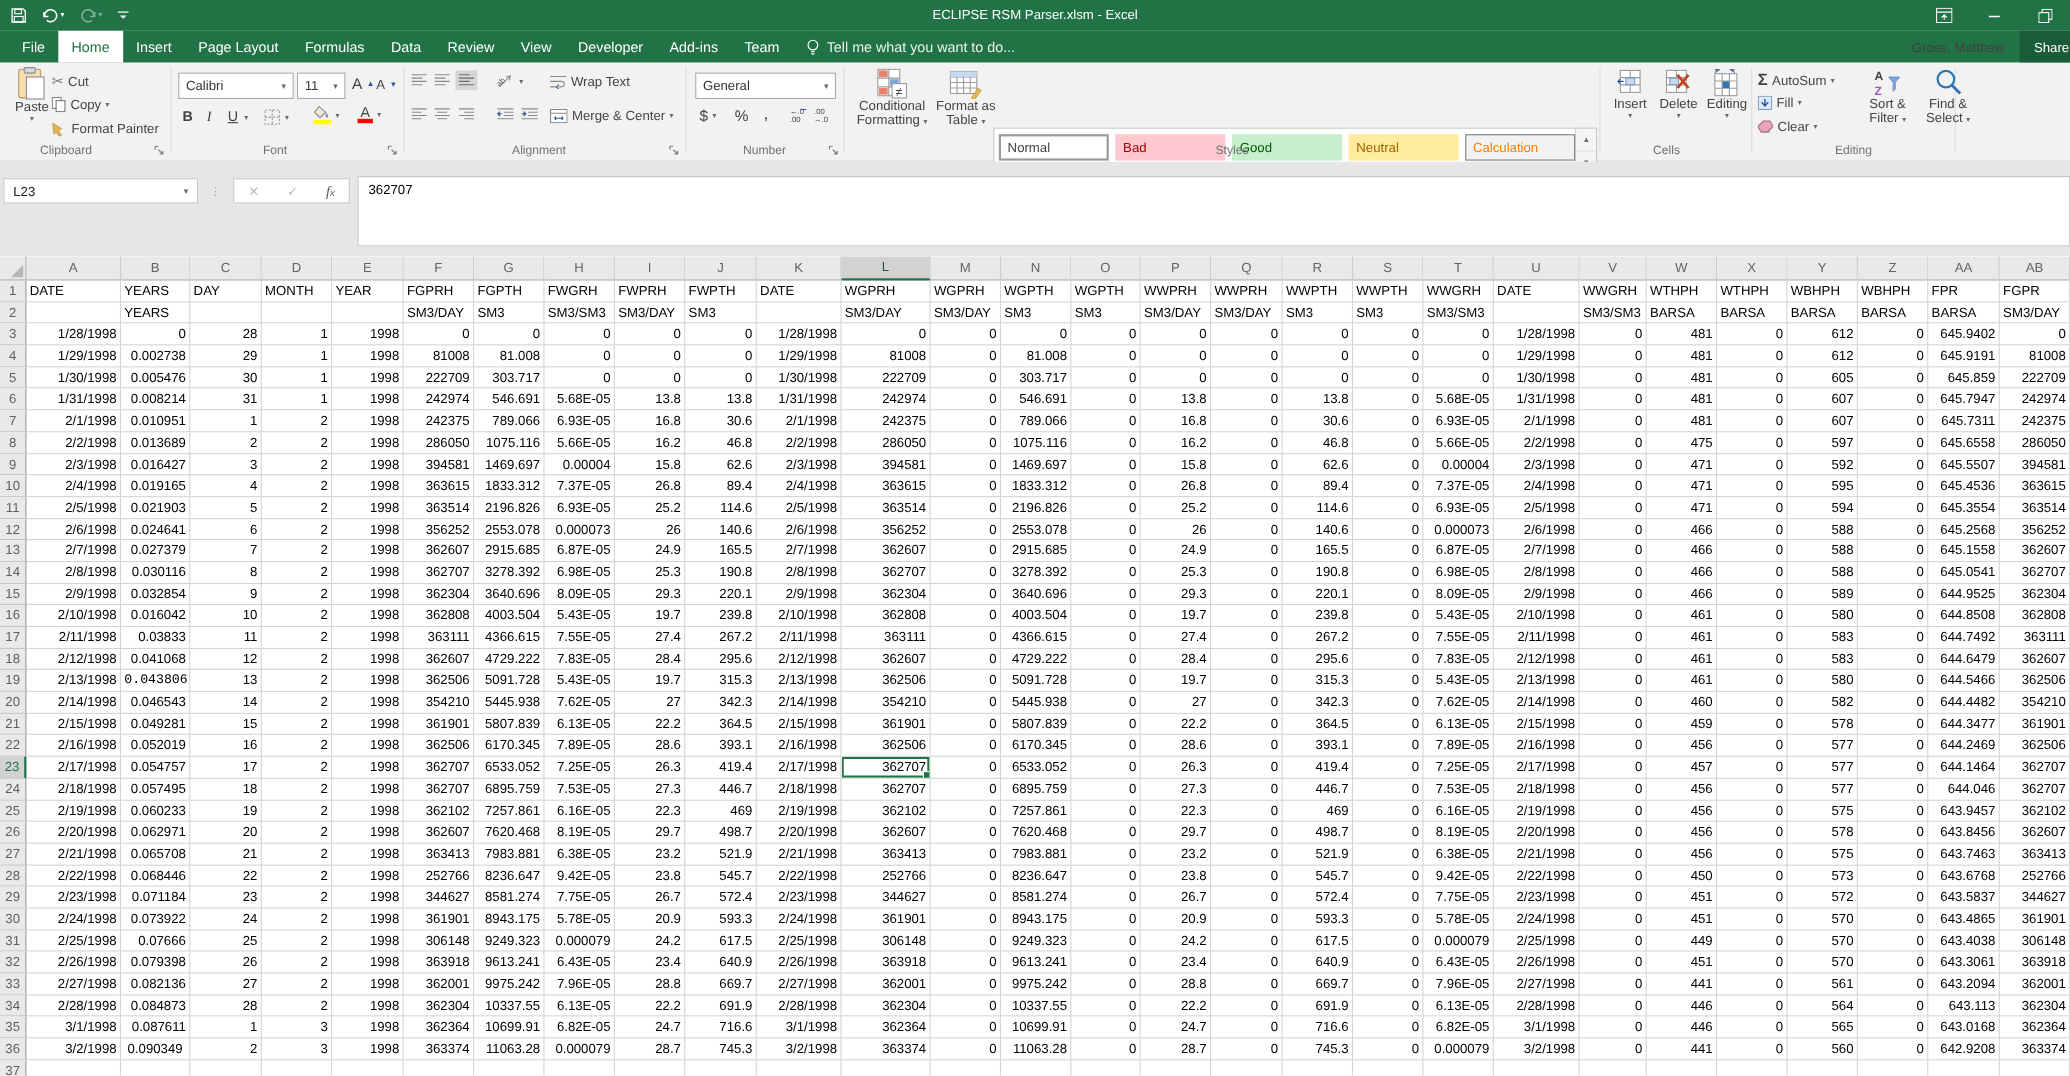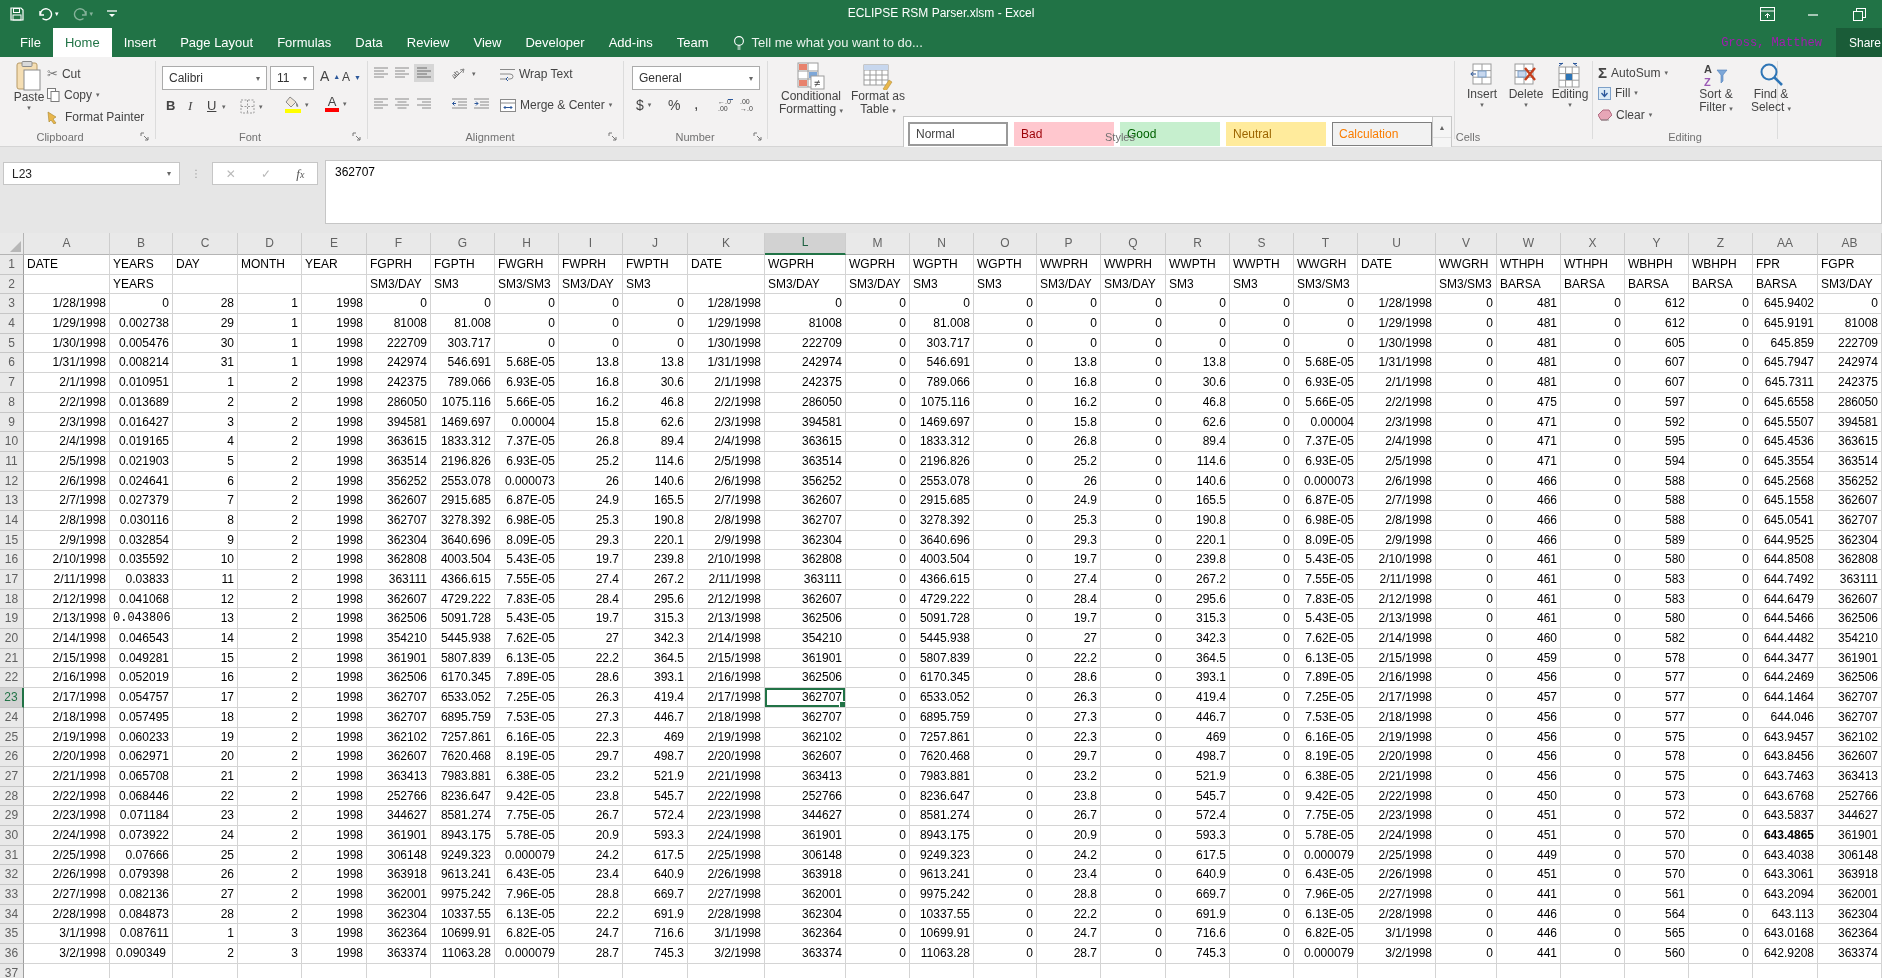--- a/index.html
+++ b/index.html
@@ -13,21 +13,21 @@
 .dim { opacity:.45; }
 #title { position:absolute; left:0; right:0; top:0; text-align:center; font-size:12px; line-height:26px; color:#fff; }
 #winctrl { position:absolute; right:0; top:0; height:28px; display:flex; }
 .wbtn { width:46px; height:28px; display:flex; align-items:center; justify-content:center; color:#fff; }
 
 #tabrow { position:absolute; top:28px; left:0; width:1882px; height:29px; background:#217346; display:flex; align-items:stretch; padding-left:8px; }
 .tab { color:#fff; font-size:13px; line-height:29px; padding:0 12px; white-space:nowrap; }
 .tab.active { background:#fff; color:#217346; }
 #tellme { display:flex; align-items:center; gap:7px; color:#e9f2ec; font-size:13px; padding:0 12px; white-space:nowrap; }
 #tabright { position:absolute; right:0; top:28px; height:29px; display:flex; align-items:center; }
-#username { color:#a21caf; font-size:12px; margin-right:14px; white-space:nowrap;font-family:Liberation Mono, monospace; }
+#username { color:#404040; font-size:12px; margin-right:14px; white-space:nowrap; }
 #sharebtn { height:29px; background:#1a5c38; color:#fff; font-size:12px; display:flex; align-items:center; gap:5px; padding:0 8px; width:46px; overflow:hidden; }
 
 #ribbon { position:absolute; top:57px; left:0; width:1882px; height:90px; background:#f3f2f2; border-bottom:1px solid #d5d5d5; font-size:12px; color:#444; }
 .gsep { position:absolute; top:4px; height:78px; width:1px; background:#dcdcdc; }
 .glabel { position:absolute; bottom:3px; font-size:11px; color:#717171; text-align:center; }
 .launch { position:absolute; bottom:4px; width:10px; height:10px; }
 .launch svg { display:block; }
 .rlabel { font-size:12px; color:#444; white-space:nowrap; }
 .ddx { font-size:7px; color:#666; }
 .combo { position:absolute; background:#fff; border:1px solid #ababab; display:flex; align-items:center; font-size:12px; color:#333; }
@@ -438,21 +438,21 @@
     <svg width="26" height="26" viewBox="0 0 26 26">
       <path d="M2 4 l4 -3 m14 3 l-4 -3" stroke="#2b579a" fill="none"></path>
       <path d="M2 1.5 h4 m10 0 h4" stroke="#2b579a" fill="none"></path>
       <rect x="2" y="5" width="20" height="20" fill="#fff" stroke="#9b9b9b"></rect>
       <path d="M2 11.6 h20 M2 18.2 h20 M8.6 5 v20 M15.2 5 v20" stroke="#9b9b9b"></path>
       <rect x="9" y="12" width="6" height="6" fill="#2e75b6"></rect>
     </svg>
     <span class="bl">Editing</span>
     <span class="ddx">▾</span>
   </div>
-  <div class="glabel" style="left:1438px; width:60px;">Cells</div>
+  <div class="glabel" style="left:1485px; width:60px;">Cells</div>
 
   <div class="sbtn" style="left:1598px; top:7px;">
     <span style="font-size:15px; color:#444; font-weight:bold;">Σ</span>
     <span class="rlabel">AutoSum</span>
     <span class="ddx">▾</span>
   </div>
   <div class="sbtn" style="left:1598px; top:29px;">
     <svg width="13" height="13" viewBox="0 0 13 13">
         <rect x="0.5" y="0.5" width="12" height="12" fill="#dcebf7" stroke="#7da0c8"></rect>
         <path d="M6.5 3 v6 m-3 -3 l3 3.4 3 -3.4" stroke="#2b579a" fill="none" stroke-width="1.3"></path>
@@ -996,21 +996,21 @@
         <div class="gc num" style="width: 64px;">466</div>
         <div class="gc num" style="width: 64px;">0</div>
         <div class="gc num" style="width: 64px;">589</div>
         <div class="gc num" style="width: 64px;">0</div>
         <div class="gc num" style="width: 65px;">644.9525</div>
         <div class="gc num" style="width: 64px;">362304</div>
       </div>
       <div class="grow">
         <div class="rh" style="width: 24px;">16</div>
         <div class="gc num" style="width: 86px;">2/10/1998</div>
-        <div class="gc num" style="width: 63px;">0.035592</div>
+        <div class="gc num" style="width: 63px;">0.016042</div>
         <div class="gc num" style="width: 65px;">10</div>
         <div class="gc num" style="width: 64px;">2</div>
         <div class="gc num" style="width: 65px;">1998</div>
         <div class="gc num" style="width: 64px;">362808</div>
         <div class="gc num" style="width: 64px;">4003.504</div>
         <div class="gc num" style="width: 64px;">5.43E-05</div>
         <div class="gc num" style="width: 64px;">19.7</div>
         <div class="gc num" style="width: 65px;">239.8</div>
         <div class="gc num" style="width: 77px;">2/10/1998</div>
         <div class="gc num" style="width: 81px;">362808</div>
@@ -1455,21 +1455,21 @@
         <div class="gc num" style="width: 65px;">0</div>
         <div class="gc num" style="width: 64px;">593.3</div>
         <div class="gc num" style="width: 64px;">0</div>
         <div class="gc num" style="width: 64px;">5.78E-05</div>
         <div class="gc num" style="width: 78px;">2/24/1998</div>
         <div class="gc num" style="width: 61px;">0</div>
         <div class="gc num" style="width: 64px;">451</div>
         <div class="gc num" style="width: 64px;">0</div>
         <div class="gc num" style="width: 64px;">570</div>
         <div class="gc num" style="width: 64px;">0</div>
-        <div class="gc num" style="width: 65px; font-weight: bold;">643.4865</div>
+        <div class="gc num" style="width: 65px;">643.4865</div>
         <div class="gc num" style="width: 64px;">361901</div>
       </div>
       <div class="grow">
         <div class="rh" style="width: 24px;">31</div>
         <div class="gc num" style="width: 86px;">2/25/1998</div>
         <div class="gc num" style="width: 63px;">0.07666</div>
         <div class="gc num" style="width: 65px;">25</div>
         <div class="gc num" style="width: 64px;">2</div>
         <div class="gc num" style="width: 65px;">1998</div>
         <div class="gc num" style="width: 64px;">306148</div>

